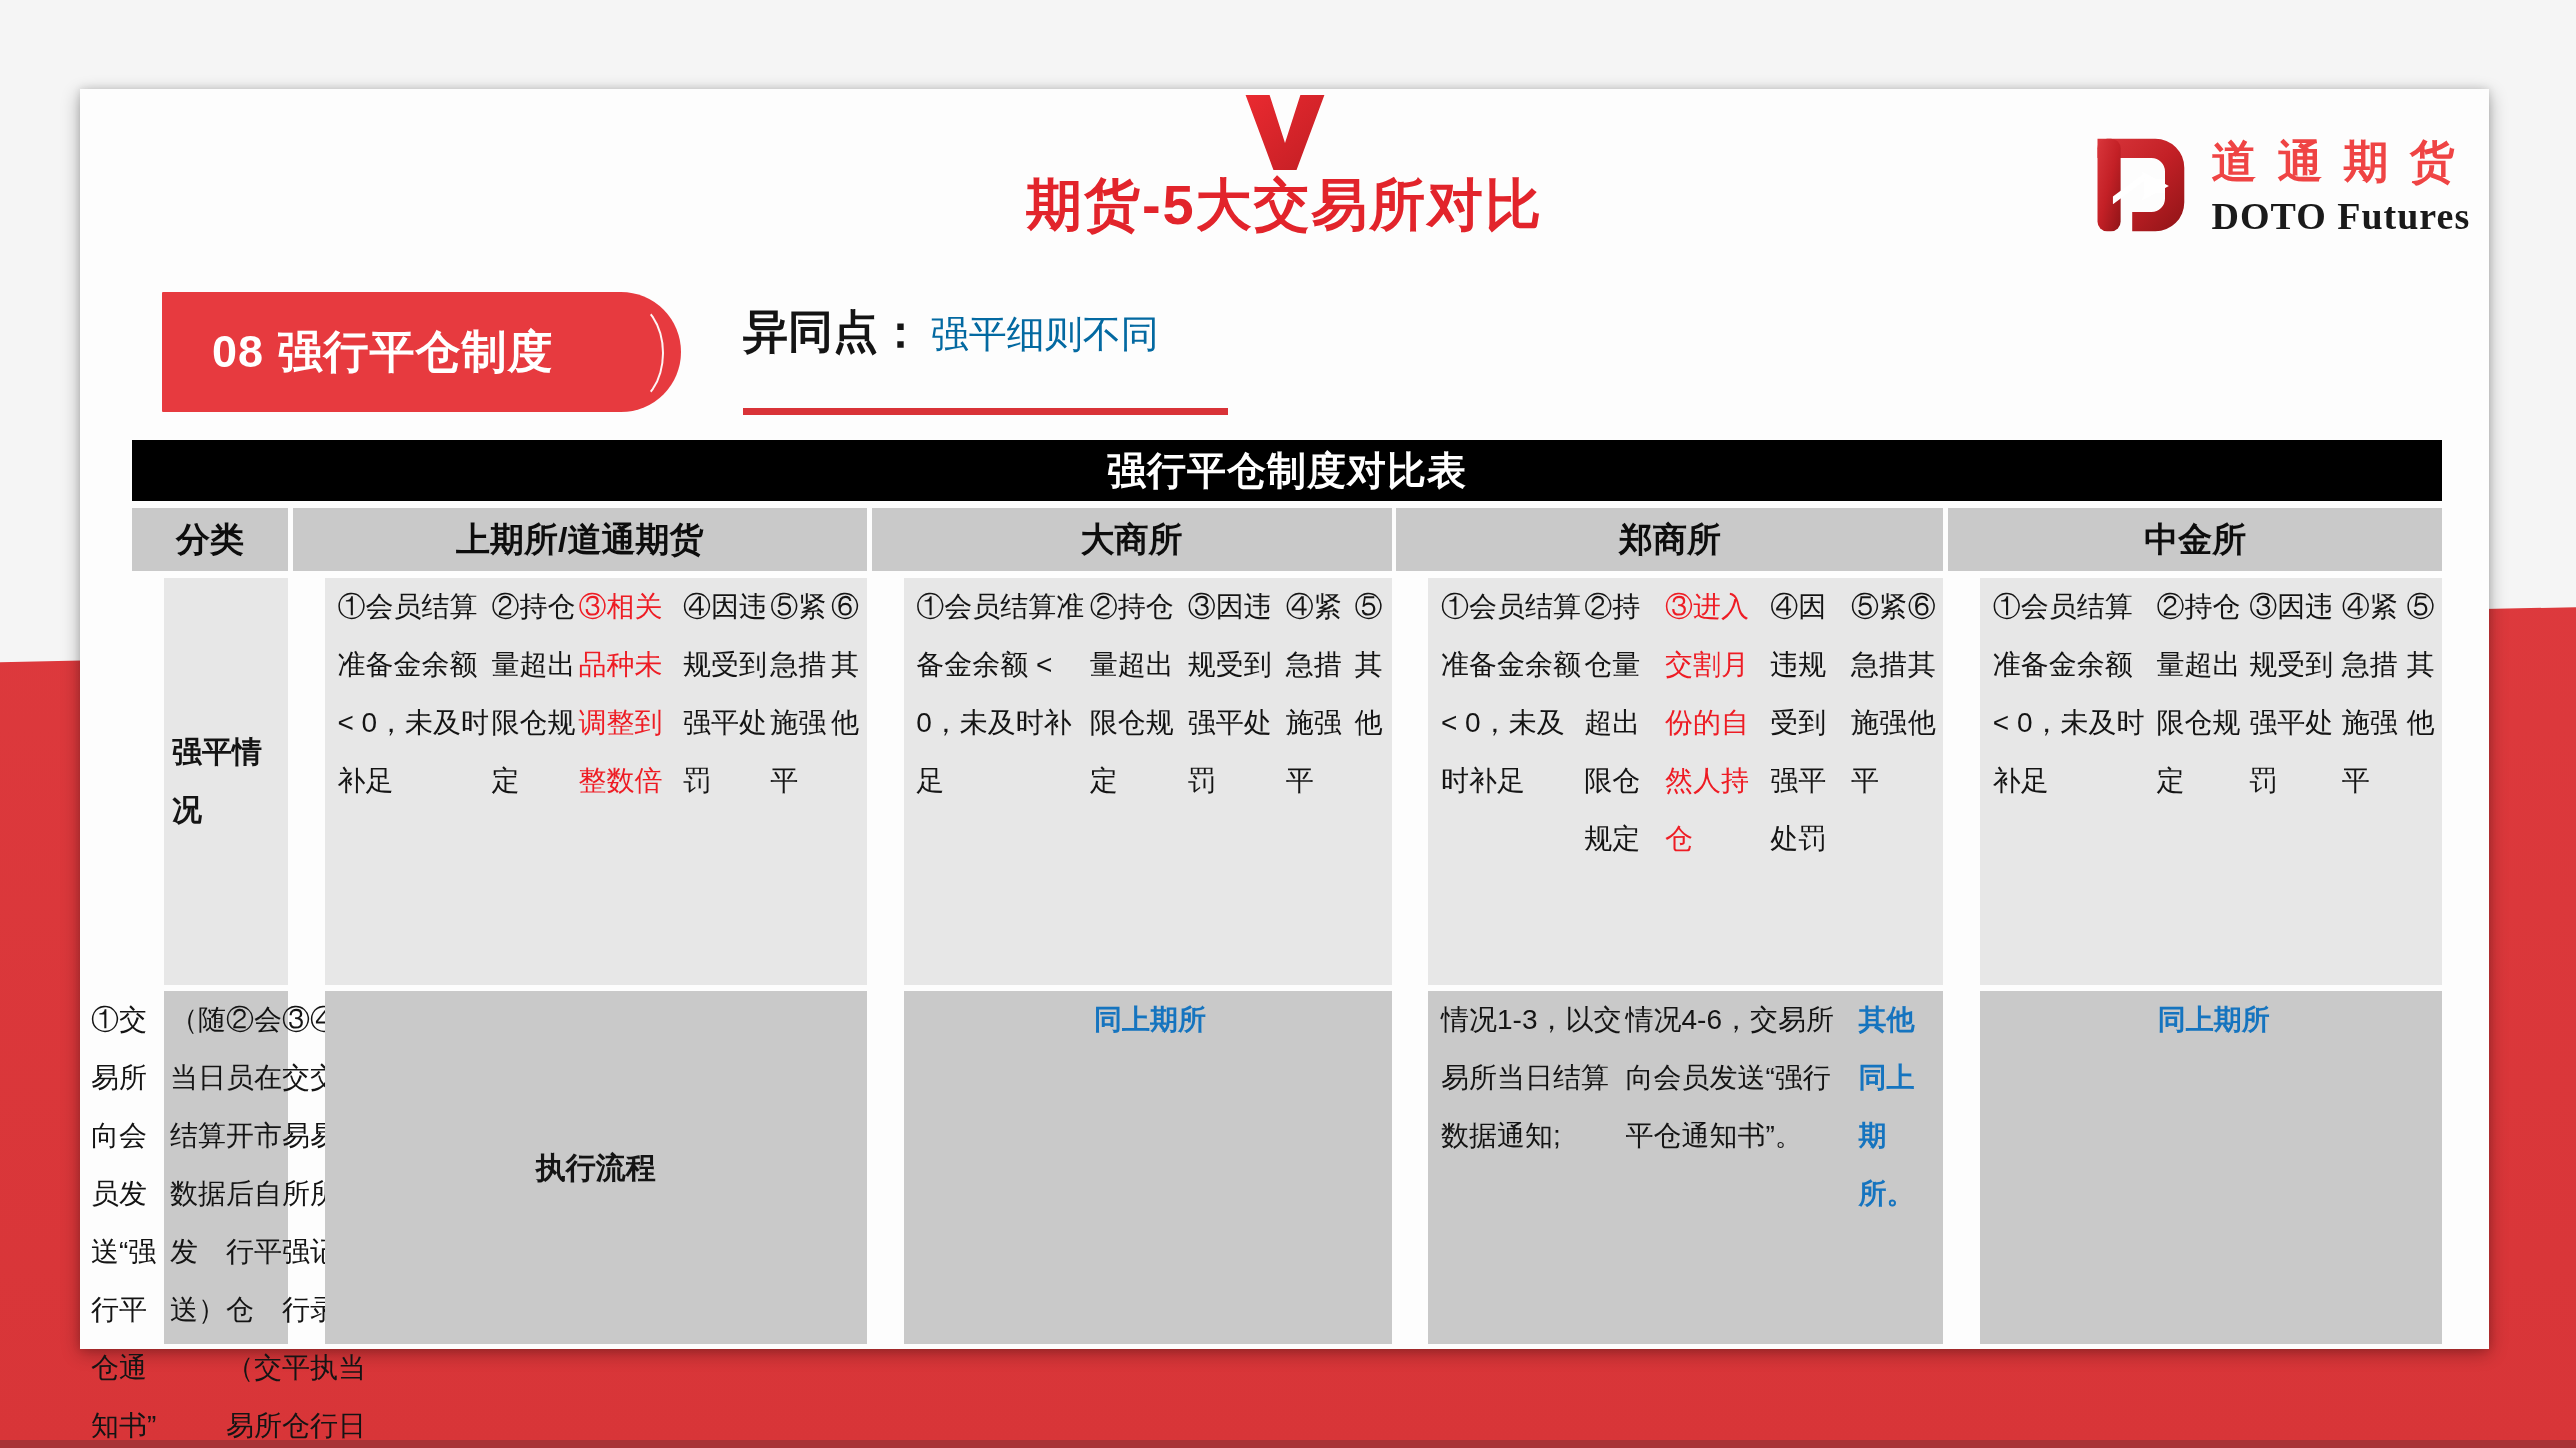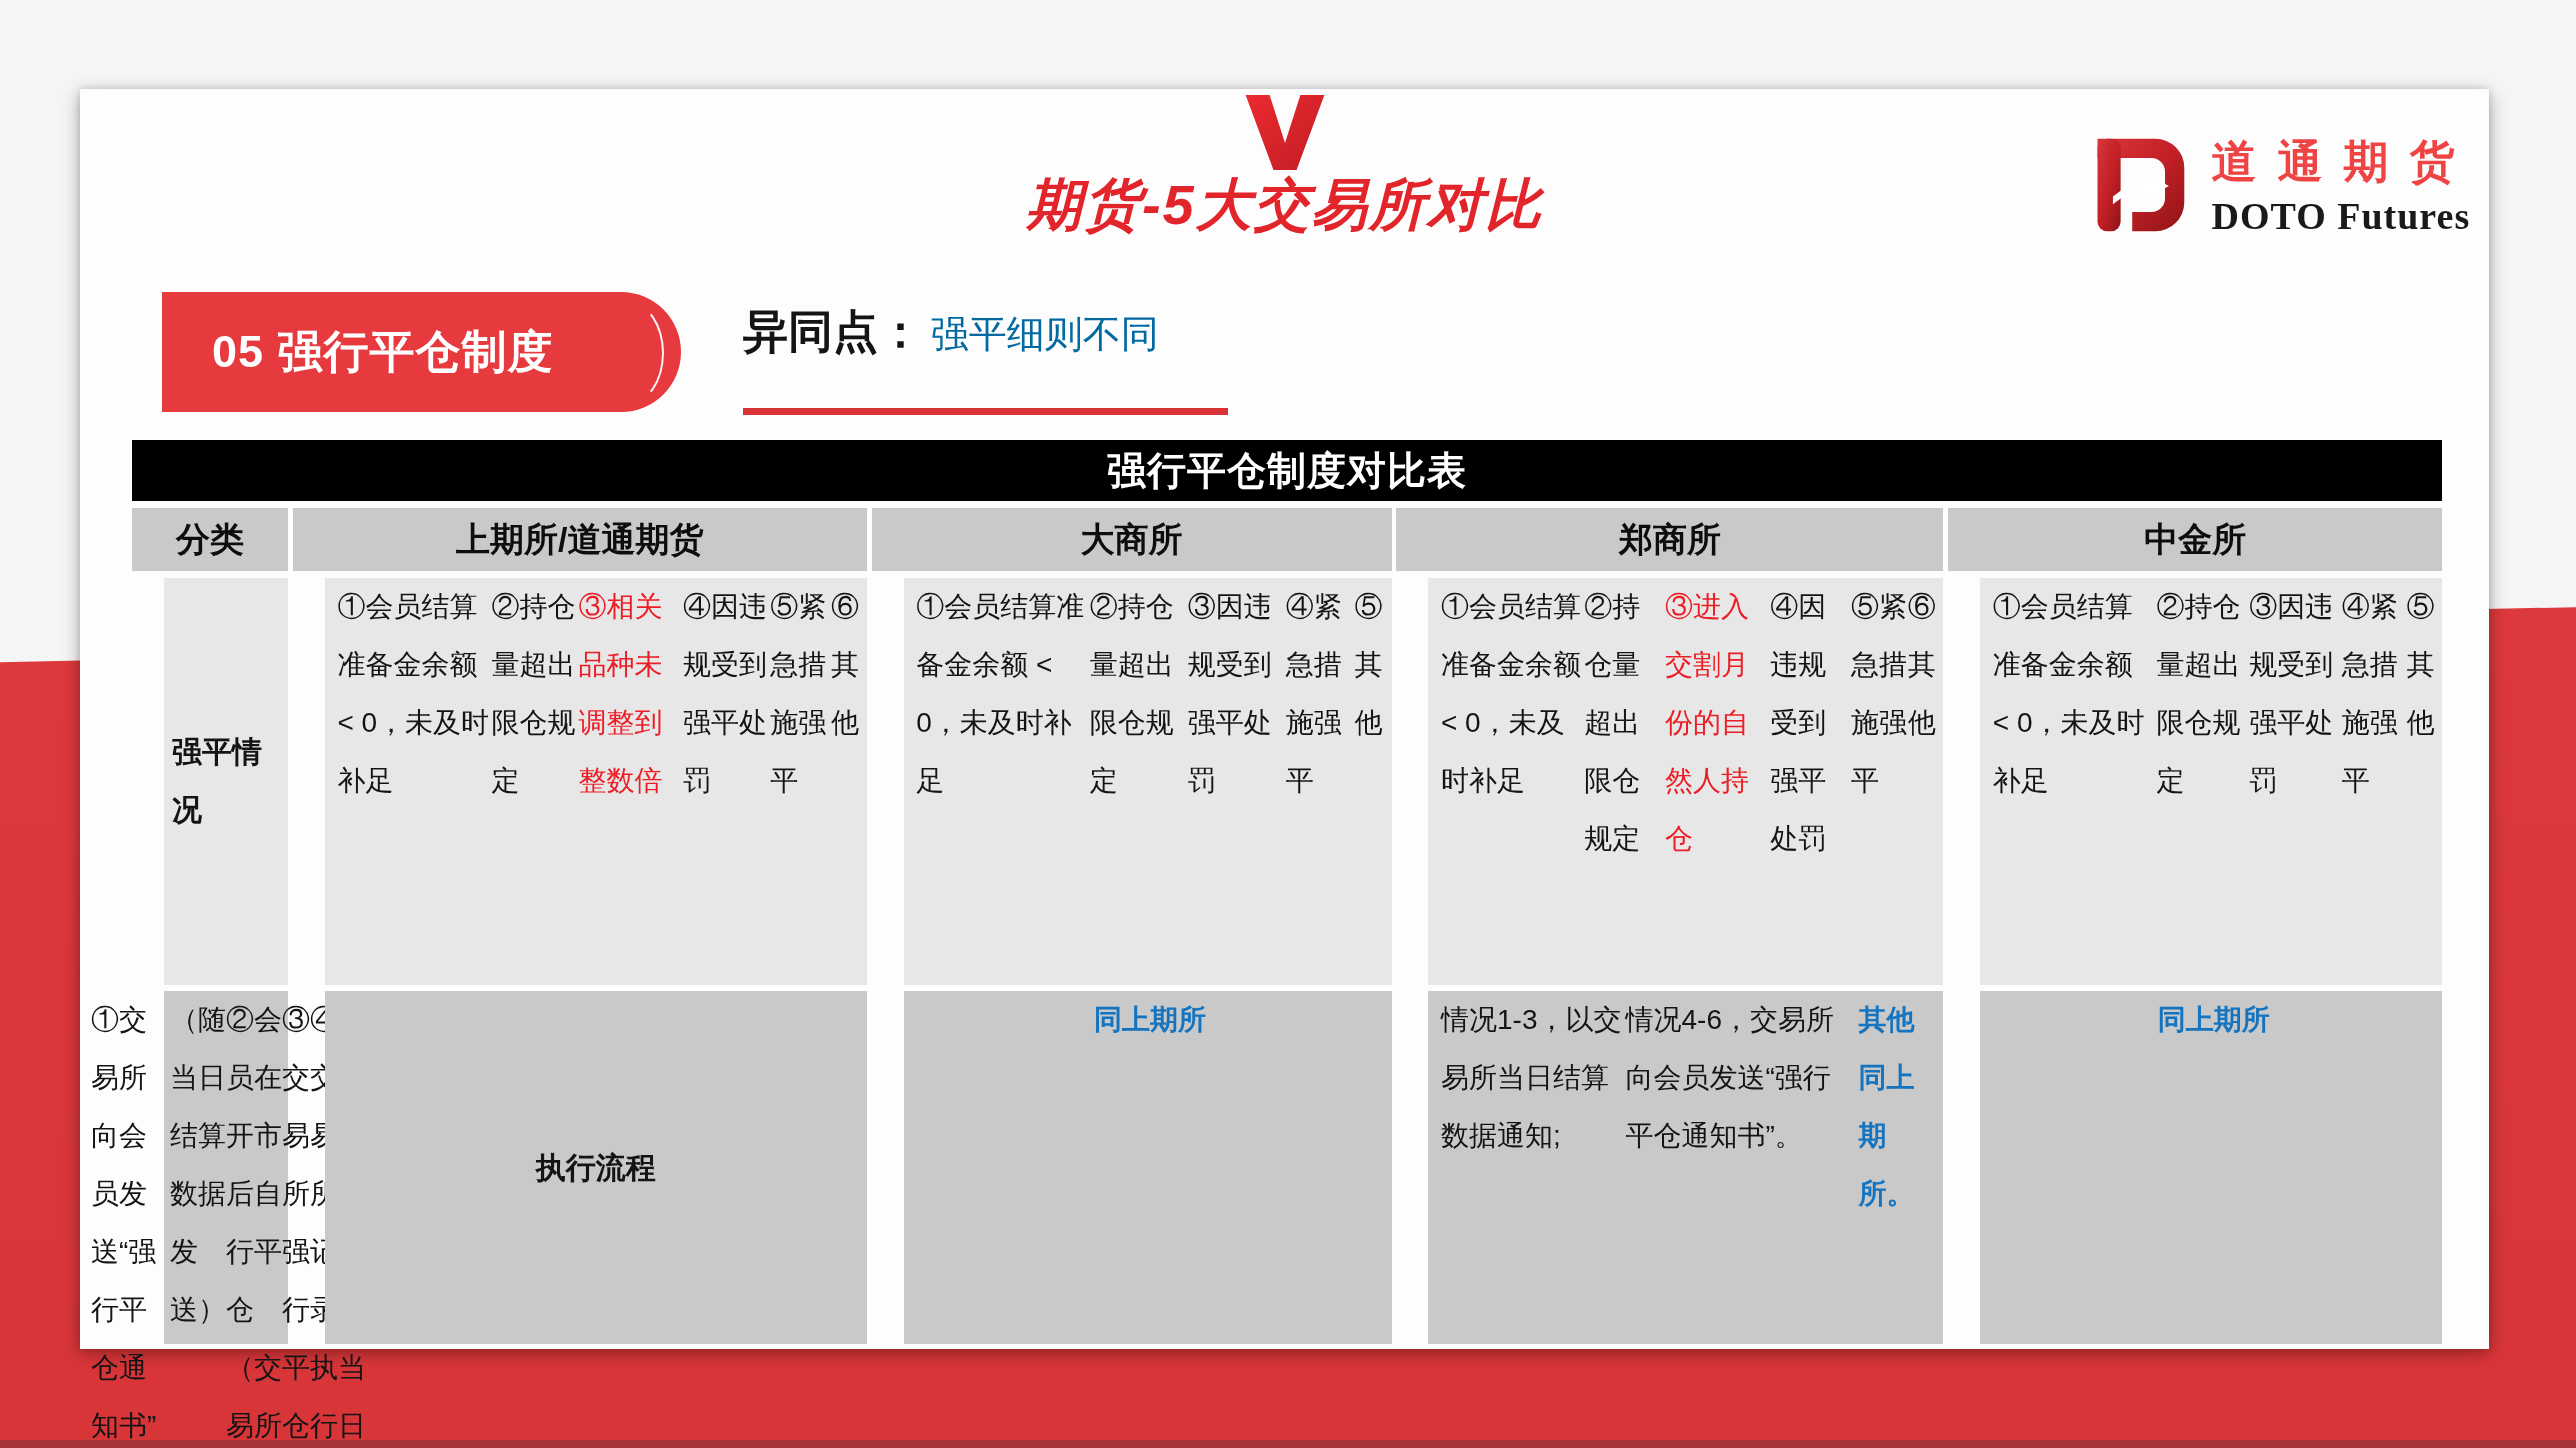--- a/index.html
+++ b/index.html
@@ -26,21 +26,20 @@
     box-shadow:0 4.8px 17.4px rgba(0,0,0,.32), 0 0 7.7px rgba(0,0,0,.12);
   }
   
   .v-mark { position:absolute; left:50%; transform:translateX(-50%); top:5.8px; width:83px; height:75px; }
   
   .title {
     position:absolute; left:0; right:0; top:79px;
     text-align:center;
     font-size:56px; font-weight:700; color:#e2242b;
     letter-spacing:1.9px;
-    font-style:italic;
   }
   
   .logo { position:absolute; right:13.5px; top:42px; display:flex; align-items:center; gap:19.3px; }
   .logo-icon { width:108px; height:108px; }
   .logo-text { display:flex; flex-direction:column; }
   .logo-cn {
     font-family:"Liberation Serif", serif; font-weight:700;
     font-size:45px; color:#ef4444; letter-spacing:21px; white-space:nowrap;
   }
   .logo-en {
@@ -136,21 +135,21 @@
       <polygon points="30,76 62,52 62,64 84,64 84,50 62,50 62,44 30,68" fill="#ffffff"></polygon>
       <polygon points="60,42 88,57 60,72 66,57" fill="#ffffff"></polygon>
     </svg>
     <div class="logo-text">
       <div class="logo-cn">道通期货</div>
       <div class="logo-en">DOTO Futures</div>
     </div>
   </div>
 
   <div class="badge">
-    <span>05 强行平仓制度</span>
+    <span>08 强行平仓制度</span>
   </div>
 
   <div class="subtitle">
     <span class="sub-label">异同点：</span>
     <span class="sub-value">强平细则不同</span>
   </div>
   <div class="sub-underline"></div>
 
   <div class="table">
 

